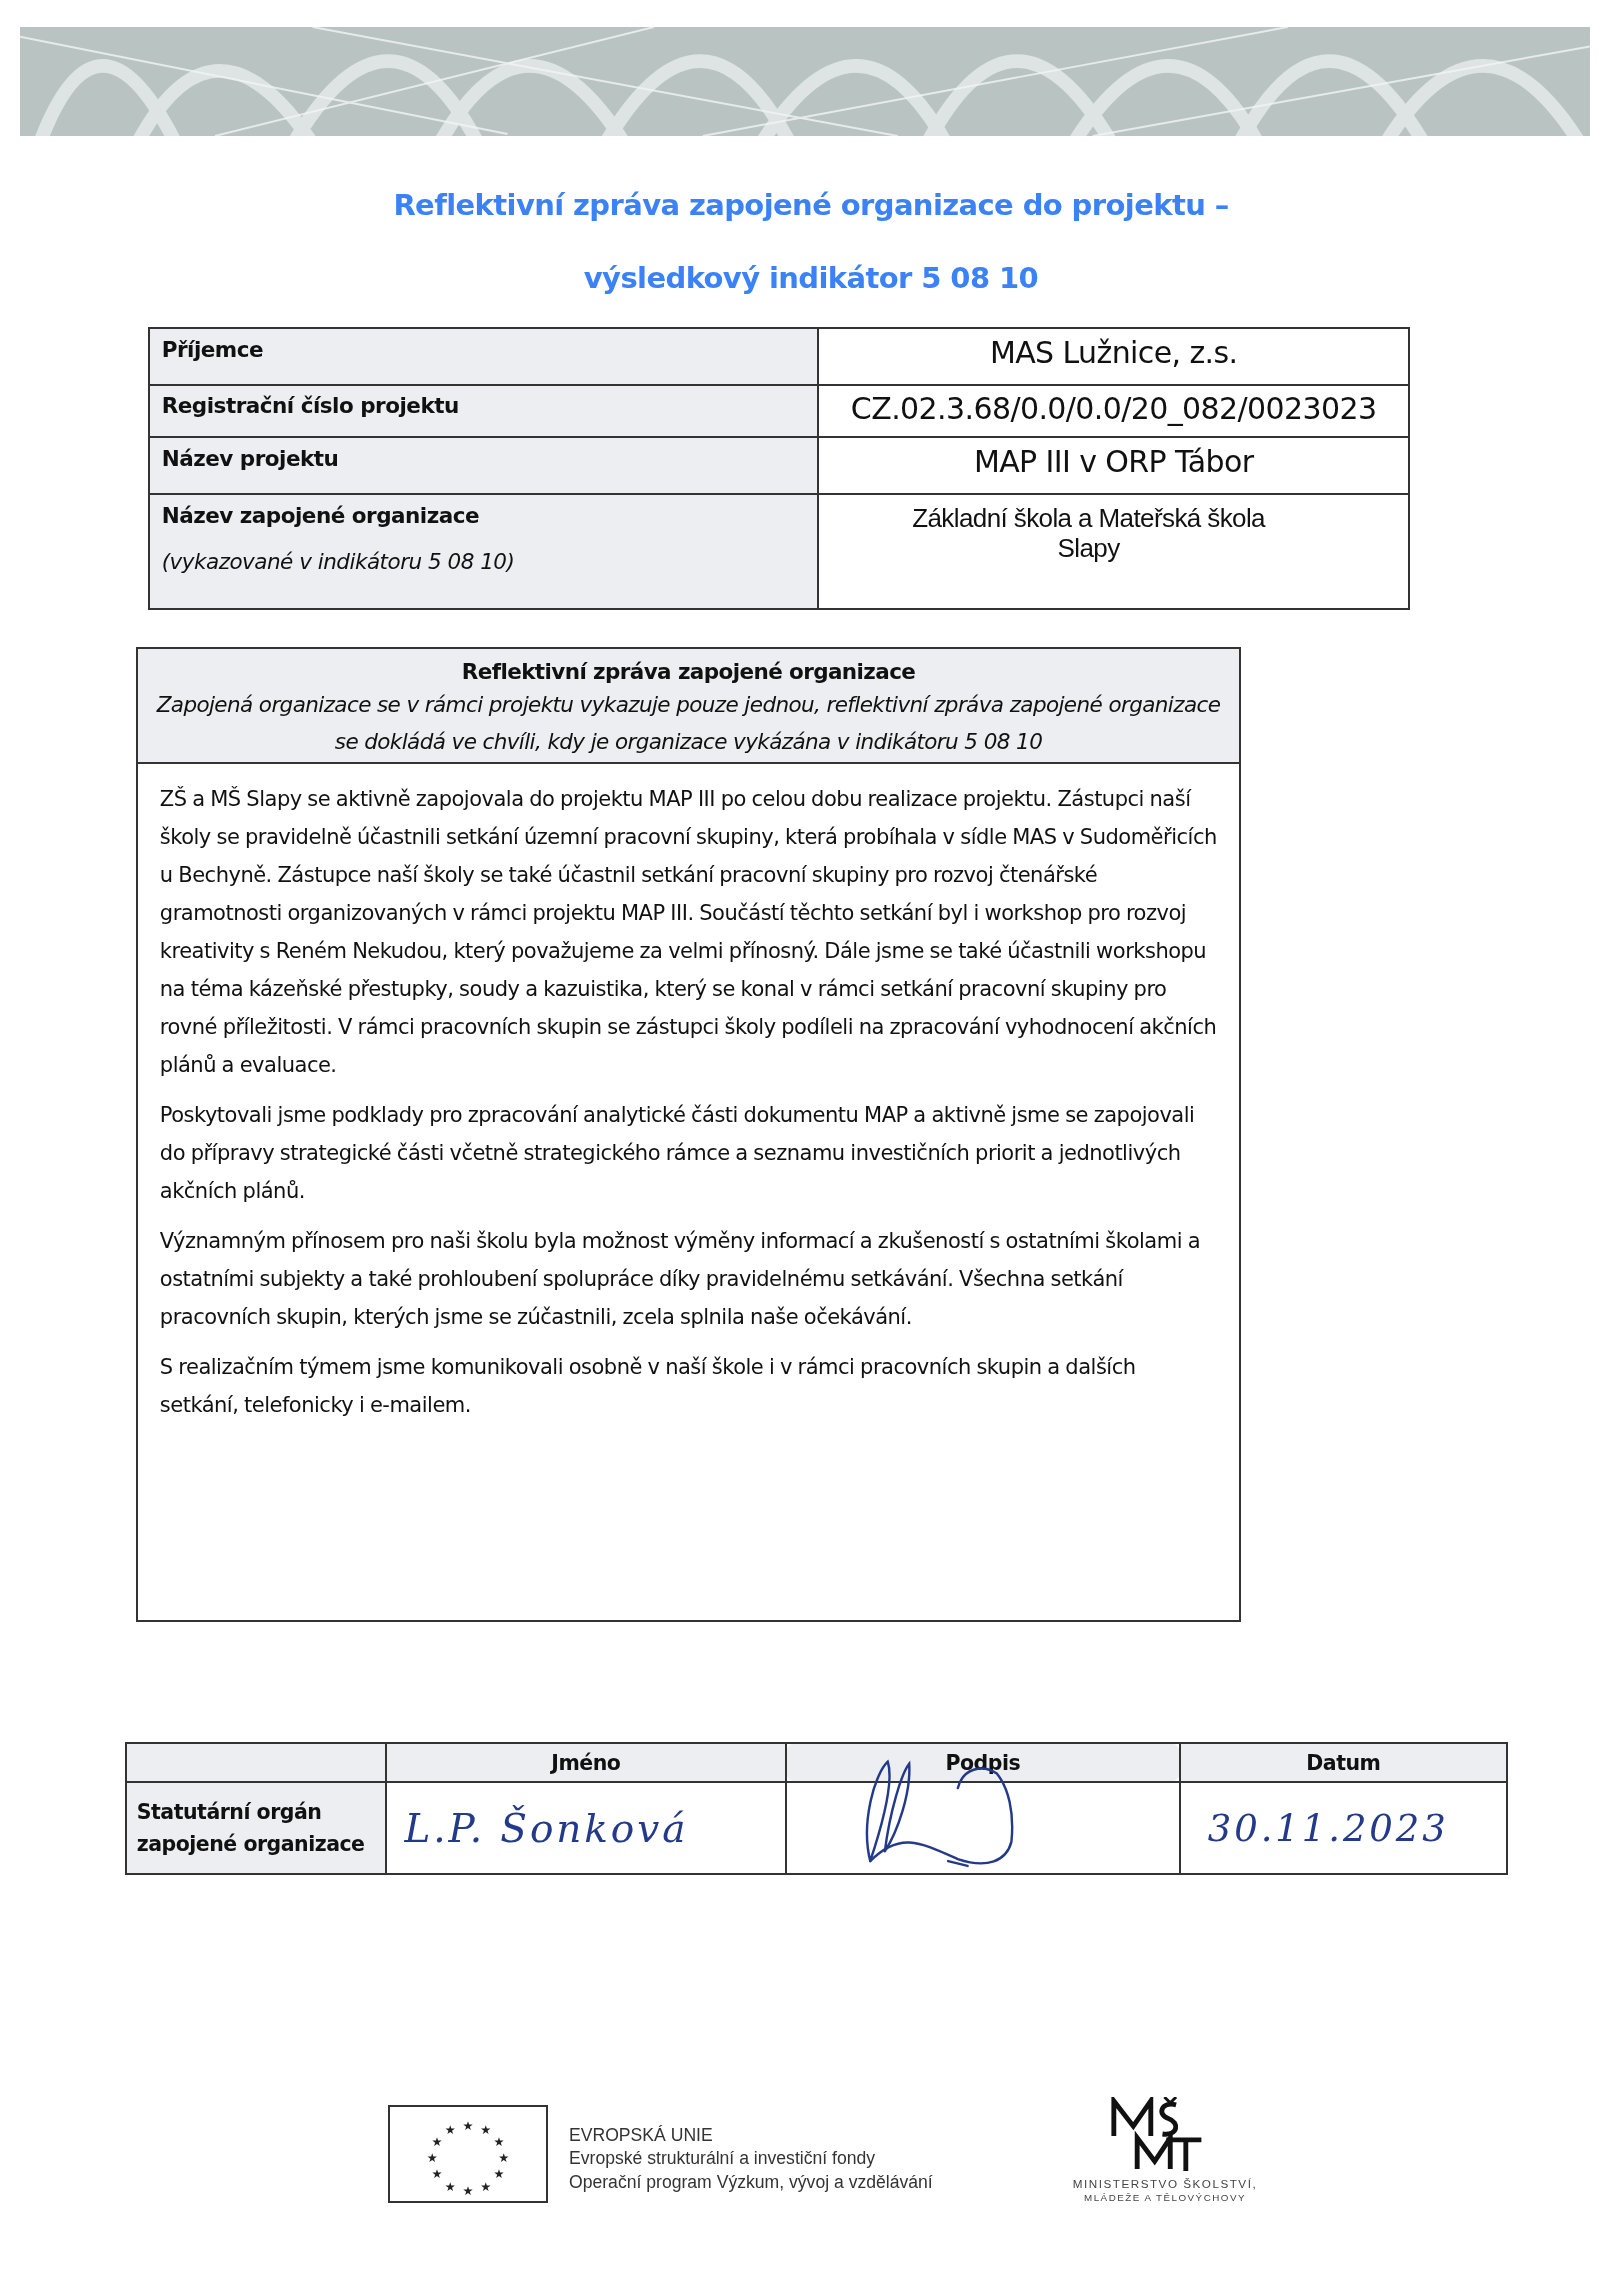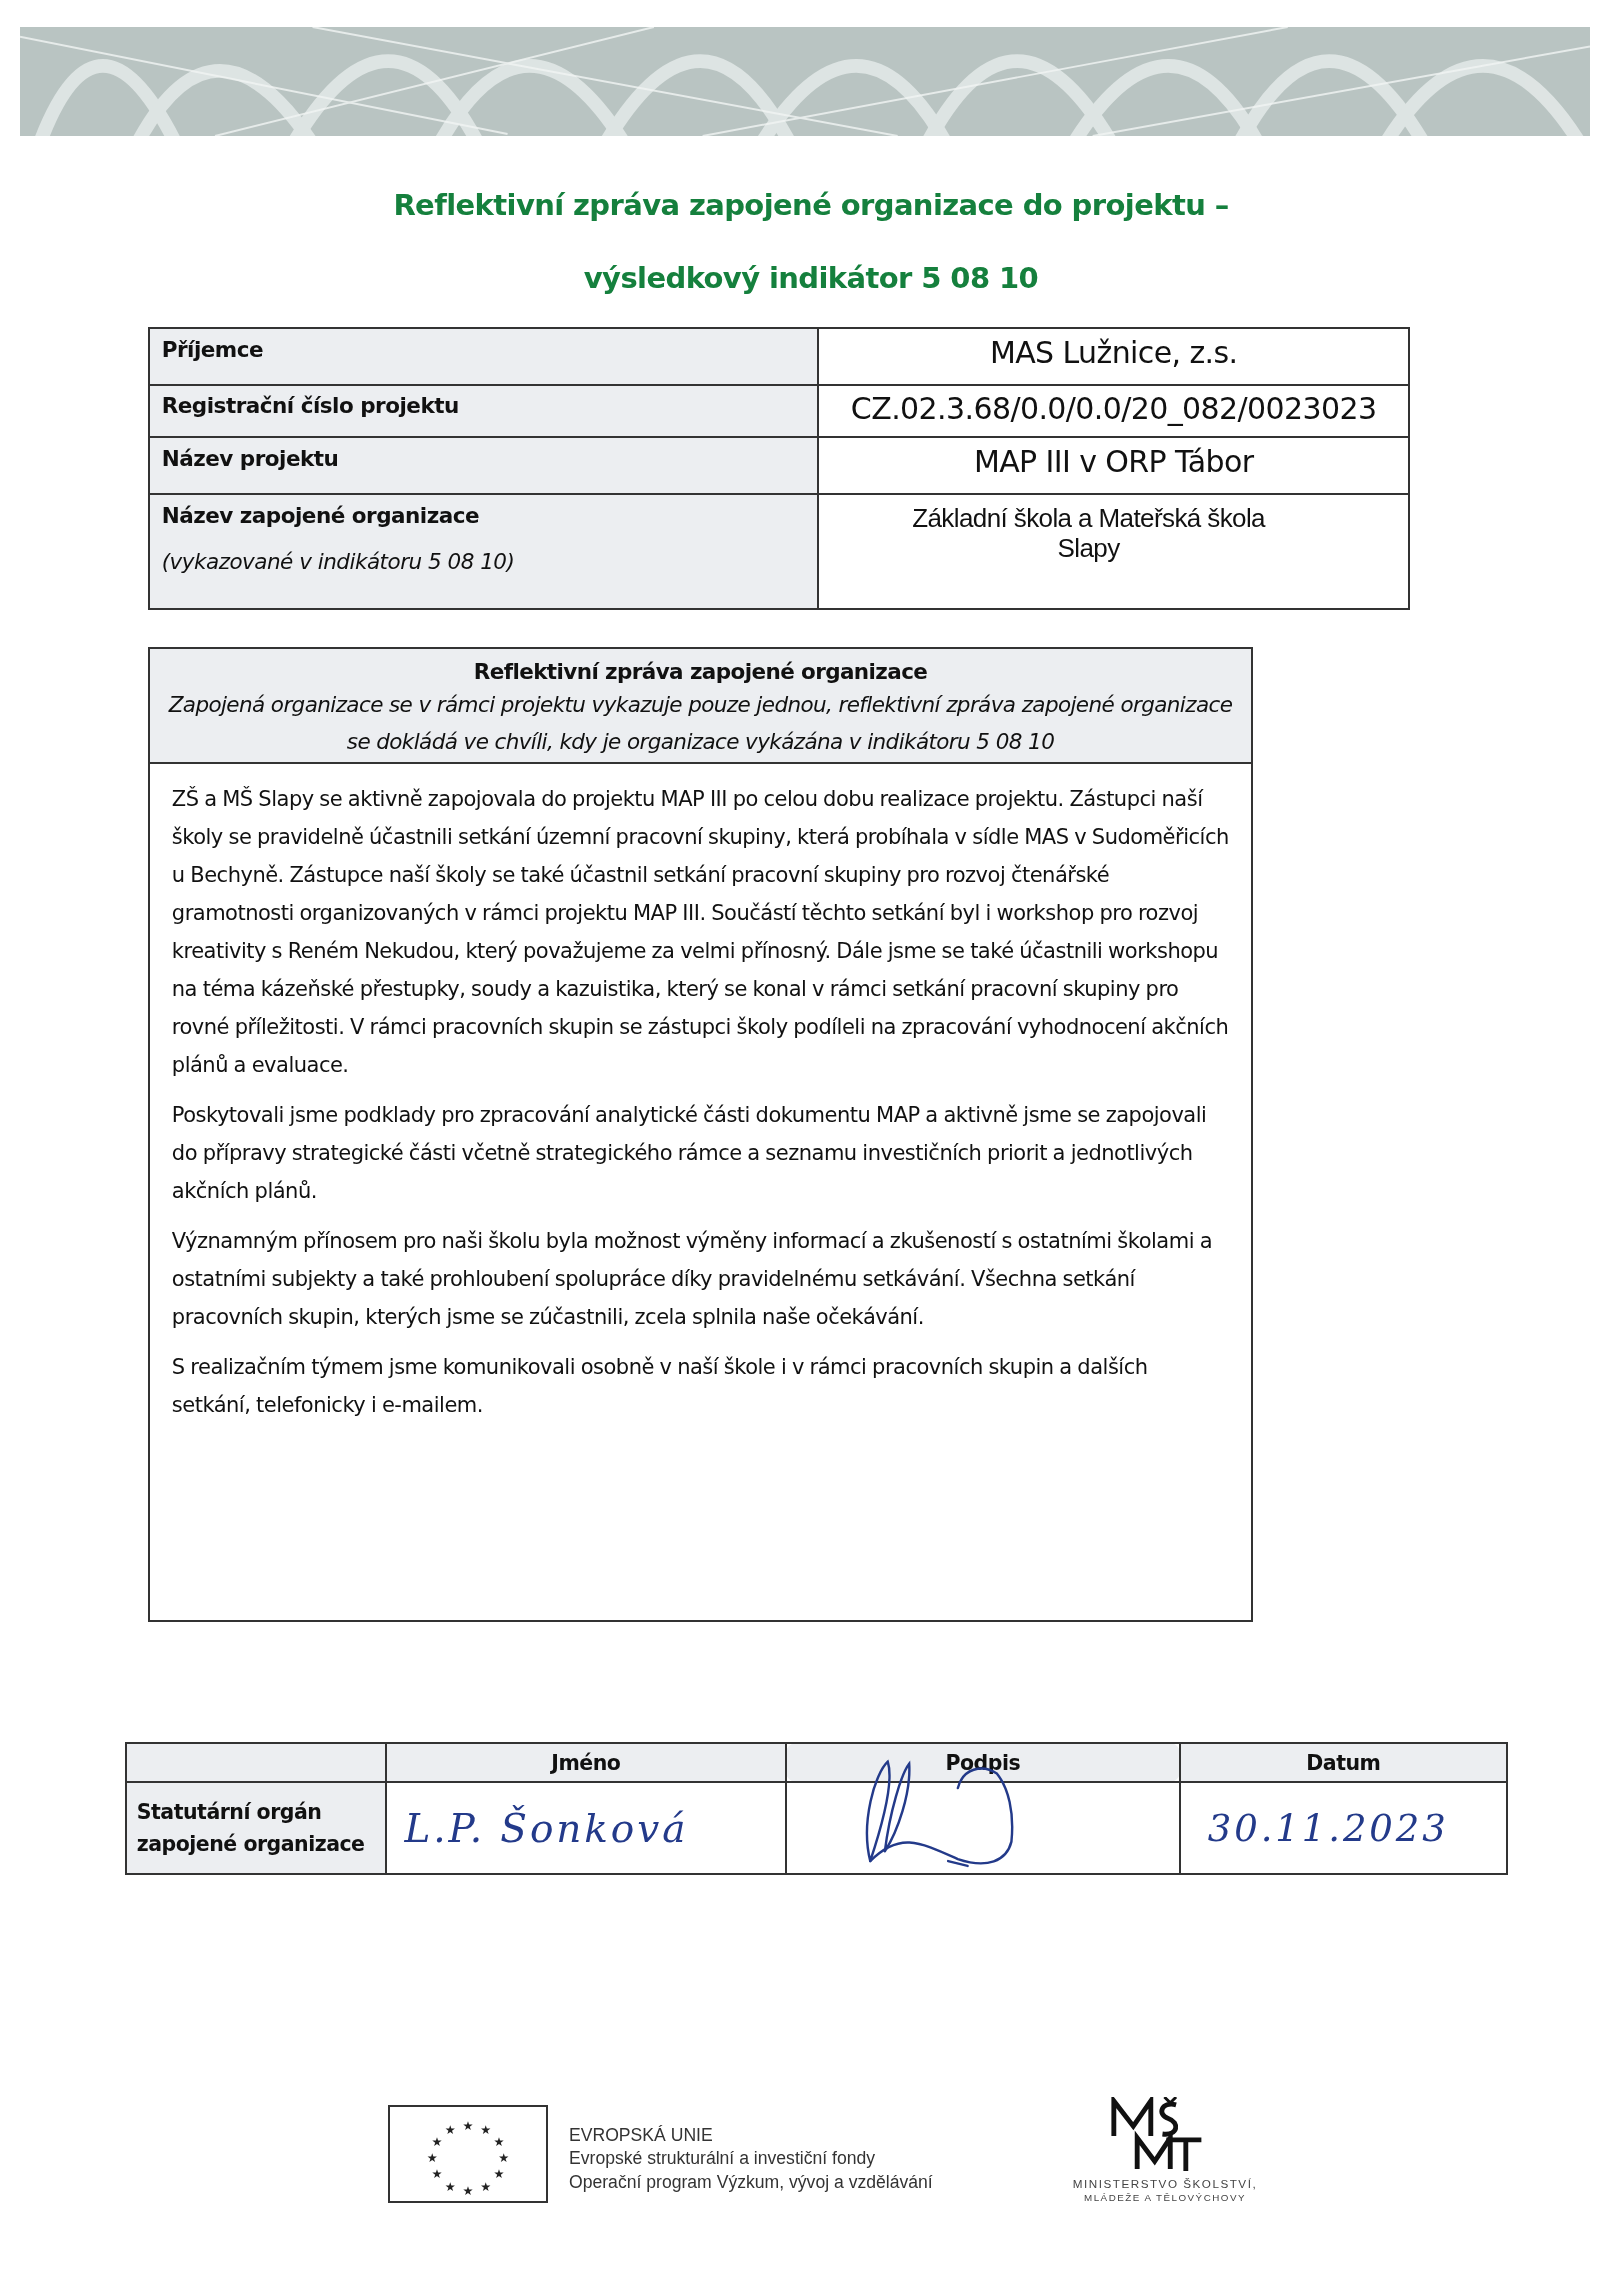--- a/index.html
+++ b/index.html
@@ -9,21 +9,21 @@
     font-family: "Liberation Sans", sans-serif;
   }
   .banner {
     position: absolute; left: 19.5px; top: 27px; width: 1570px; height: 109px;
     background: #b9c4c2; overflow: hidden;
   }
   .banner svg { width: 100%; height: 100%; display: block; }
   .title {
     position: absolute; left: 0; width: 1622px; text-align: center;
     font-family: "DejaVu Sans", sans-serif; font-weight: bold; font-size: 29px;
-    letter-spacing: -0.6px; color: #15803d;
+    letter-spacing: -0.6px; color: #3b82f6;
   }
   .title.l1 { top: 188px; }
   .title.l2 { top: 261px; }
 
   table { border-collapse: collapse; position: absolute; }
   .info { left: 148px; top: 327px; width: 1262px; }
   .info td { border: 2px solid #333; vertical-align: top; padding: 0; }
   .info td.lbl {
     width: 644px; background: #eceef1;
     font-family: "DejaVu Sans", sans-serif; font-weight: bold; font-size: 21.5px;
@@ -34,21 +34,21 @@
     padding: 5.9px 7.8px 0 7.8px; letter-spacing: -0.6px;
   }
   .info tr.r1 td { height: 39px; }
   .info tr.r2 td { height: 35px; }
   .info tr.r3 td { height: 39px; }
   .info tr.r4 td { height: 98px; }
   .info td.val.org { font-family: "Liberation Sans", sans-serif; font-size: 26px; line-height: 30px; padding-top: 7.8px; padding-right: 58px; }
   .lbl .sub { display: block; font-weight: normal; font-style: italic; margin-top: 21.5px; }
 
   .reflect {
-    position: absolute; left: 148px; top: 647px; width: 1105px; height: 975px;
+    position: absolute; left: 136px; top: 647px; width: 1105px; height: 975px;
     border: 2px solid #333; box-sizing: border-box;
   }
   .reflect .head {
     background: #eceef1; border-bottom: 2px solid #333; height: 115px;
     text-align: center; box-sizing: border-box; padding-top: 7.8px;
     font-family: "DejaVu Sans", sans-serif; letter-spacing: -0.6px;
   }
   .reflect .head .h { font-weight: bold; font-size: 21.5px; line-height: 29px; }
   .reflect .head .note { font-style: italic; font-size: 21.5px; line-height: 37px; padding: 0 11.7px; }
   .reflect .body {

